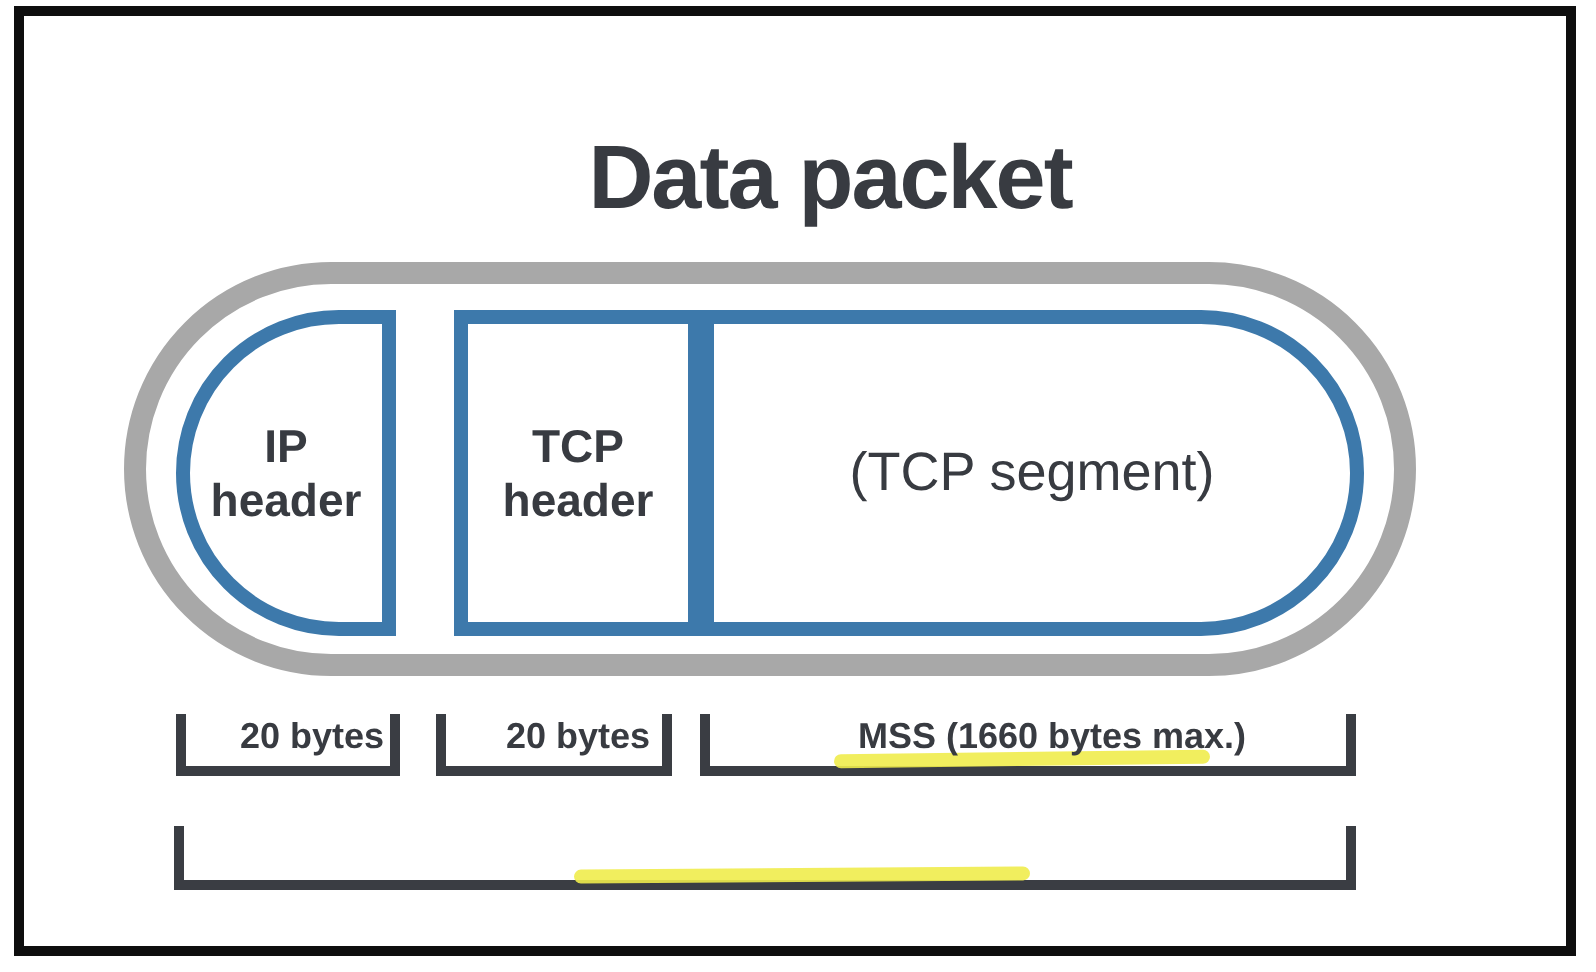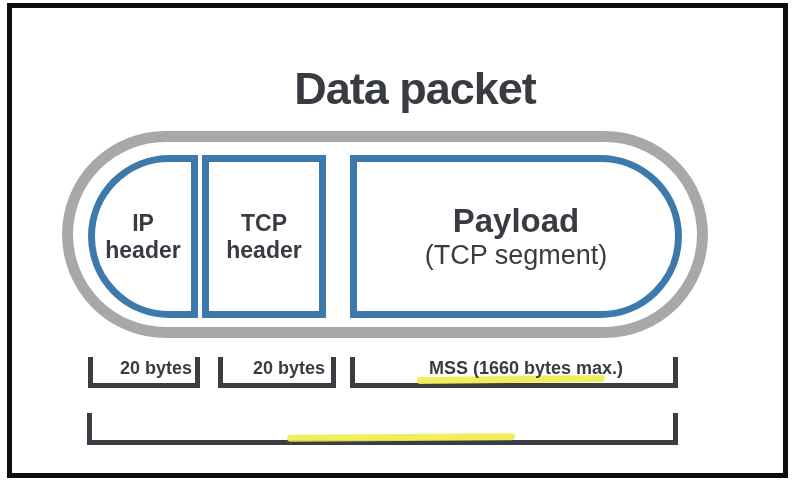--- a/index.html
+++ b/index.html
@@ -57,21 +57,21 @@
     justify-content: center;
     text-align: center;
     color: var(--text, #383b41);
   }
   .seg-ip {
     left: 88px;
     width: 96px;
     border-radius: 82px 0 0 82px;
   }
   .seg-tcp {
-    left: 202px;
+    left: 227px;
     width: 110px;
   }
   .seg-payload {
     left: 350px;
     width: 318px;
     border-radius: 0 82px 82px 0;
   }
   .seg-line {
     display: block;
     font-size: 23px;
@@ -137,21 +137,20 @@
     <span class="seg-line">IP</span>
     <span class="seg-line">header</span>
   </div>
 
   <div class="seg seg-tcp">
     <span class="seg-line">TCP</span>
     <span class="seg-line">header</span>
   </div>
 
   <div class="seg seg-payload">
-    <span class="payload-line1">Payload</span>
     <span class="payload-line2">(TCP segment)</span>
   </div>
 
   <div class="bracket b-ip">
     <span class="bracket-label">20 bytes</span>
   </div>
 
   <div class="bracket b-tcp">
     <span class="bracket-label">20 bytes</span>
   </div>

